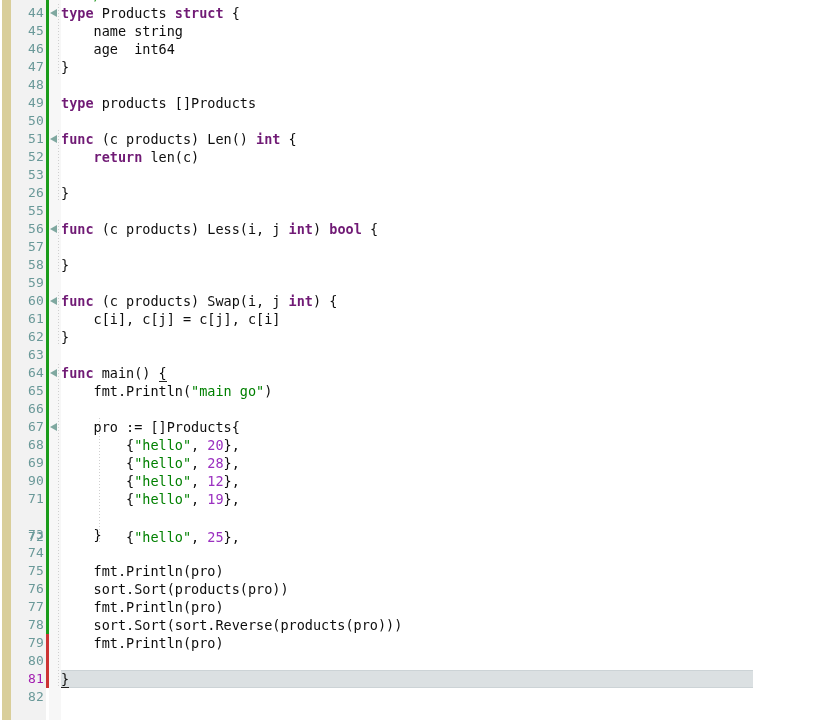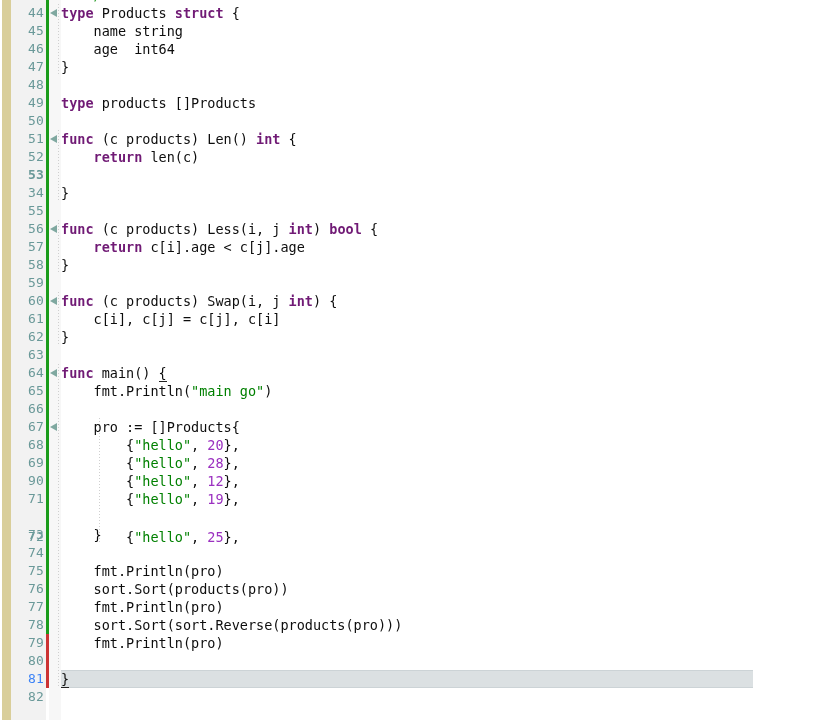--- a/index.html
+++ b/index.html
@@ -122,21 +122,21 @@
     left: 11px;
     width: 33px;
     text-align: right;
     font-size: 13px;
     line-height: 18px;
     color: #6a9999;
     font-family: "DejaVu Sans Mono", "Liberation Mono", monospace;
     letter-spacing: 0.2px;
   }
   .lnum.current {
-    color: #3b82f6;
+    color: #a21caf;
   }
   .ltext {
     position: absolute;
     left: 61px;
     font-size: 13.5px;
     line-height: 18px;
     color: #0d0d0d;
     font-family: "DejaVu Sans Mono", "Liberation Mono", monospace;
     white-space: pre;
     letter-spacing: 0px;
@@ -230,25 +230,25 @@
       <div class="row" style="top: -14px;"><span class="lnum">43</span><span class="ltext"><span class="plain">  </span><span class="cmt">**/</span></span></div>
       <div class="row" style="top: 4px;"><span class="lnum">44</span><span class="ltext"><span class="kw">type</span><span class="plain"> Products </span><span class="kw">struct</span><span class="plain"> {</span></span></div>
       <div class="row" style="top: 22px;"><span class="lnum">45</span><span class="ltext"><span class="plain">    name string</span></span></div>
       <div class="row" style="top: 40px;"><span class="lnum">46</span><span class="ltext"><span class="plain">    age  int64</span></span></div>
       <div class="row" style="top: 58px;"><span class="lnum">47</span><span class="ltext"><span class="plain">}</span></span></div>
       <div class="row" style="top: 76px;"><span class="lnum">48</span><span class="ltext"></span></div>
       <div class="row" style="top: 94px;"><span class="lnum">49</span><span class="ltext"><span class="kw">type</span><span class="plain"> products []Products</span></span></div>
       <div class="row" style="top: 112px;"><span class="lnum">50</span><span class="ltext"></span></div>
       <div class="row" style="top: 130px;"><span class="lnum">51</span><span class="ltext"><span class="kw">func</span><span class="plain"> (c products) Len() </span><span class="kw">int</span><span class="plain"> {</span></span></div>
       <div class="row" style="top: 148px;"><span class="lnum">52</span><span class="ltext"><span class="plain">    </span><span class="kw">return</span><span class="plain"> len(c)</span></span></div>
-      <div class="row" style="top: 166px; font-weight: bold;"><span class="lnum">53</span><span class="ltext"></span></div>
-      <div class="row" style="top: 184px;"><span class="lnum">34</span><span class="ltext"><span class="plain">}</span></span></div>
+      <div class="row" style="top: 166px;"><span class="lnum">53</span><span class="ltext"></span></div>
+      <div class="row" style="top: 184px;"><span class="lnum">26</span><span class="ltext"><span class="plain">}</span></span></div>
       <div class="row" style="top: 202px;"><span class="lnum">55</span><span class="ltext"></span></div>
       <div class="row" style="top: 220px;"><span class="lnum">56</span><span class="ltext"><span class="kw">func</span><span class="plain"> (c products) Less(i, j </span><span class="kw">int</span><span class="plain">) </span><span class="kw">bool</span><span class="plain"> {</span></span></div>
-      <div class="row" style="top: 238px;"><span class="lnum">57</span><span class="ltext"><span class="plain">    </span><span class="kw">return</span><span class="plain"> c[i].age &lt; c[j].age</span></span></div>
+      <div class="row" style="top: 238px;"><span class="lnum">57</span></div>
       <div class="row" style="top: 256px;"><span class="lnum">58</span><span class="ltext"><span class="plain">}</span></span></div>
       <div class="row" style="top: 274px;"><span class="lnum">59</span><span class="ltext"></span></div>
       <div class="row" style="top: 292px;"><span class="lnum">60</span><span class="ltext"><span class="kw">func</span><span class="plain"> (c products) Swap(i, j </span><span class="kw">int</span><span class="plain">) {</span></span></div>
       <div class="row" style="top: 310px;"><span class="lnum">61</span><span class="ltext"><span class="plain">    c[i], c[j] = c[j], c[i]</span></span></div>
       <div class="row" style="top: 328px;"><span class="lnum">62</span><span class="ltext"><span class="plain">}</span></span></div>
       <div class="row" style="top: 346px;"><span class="lnum">63</span><span class="ltext"></span></div>
       <div class="row" style="top: 364px;"><span class="lnum">64</span><span class="ltext"><span class="kw">func</span><span class="plain"> main() </span><span class="brace-match">{</span></span></div>
       <div class="row" style="top: 382px;"><span class="lnum">65</span><span class="ltext"><span class="plain">    fmt.Println(</span><span class="str">"main go"</span><span class="plain">)</span></span></div>
       <div class="row" style="top: 400px;"><span class="lnum">66</span><span class="ltext"></span></div>
       <div class="row" style="top: 418px;"><span class="lnum">67</span><span class="ltext"><span class="plain">    pro := []Products{</span></span></div>

